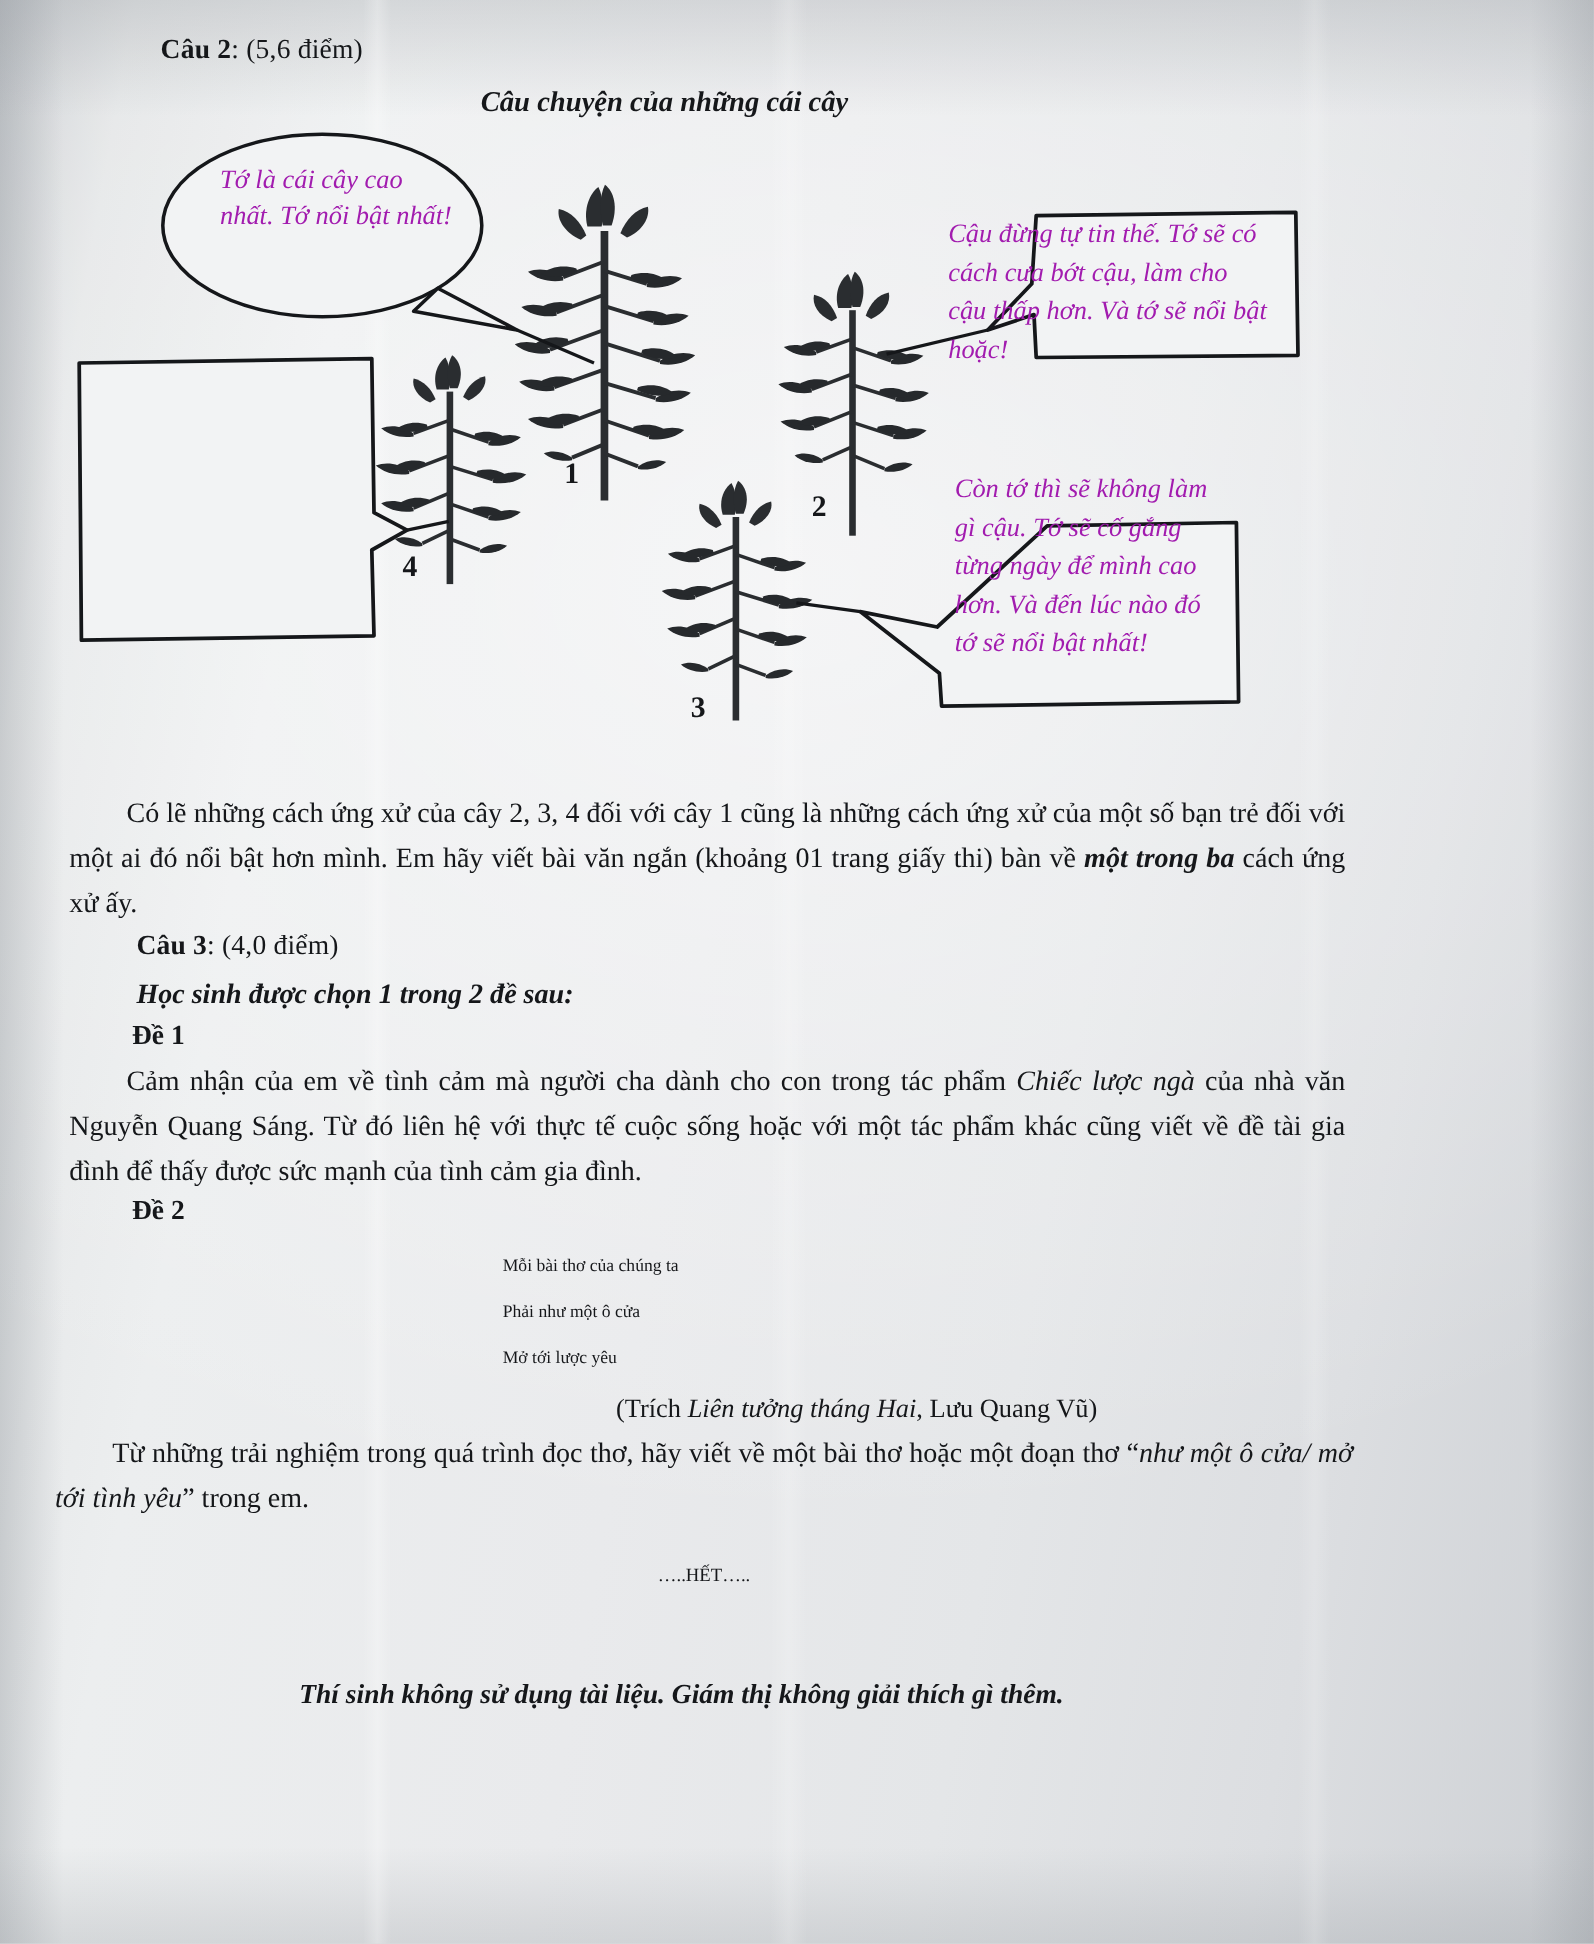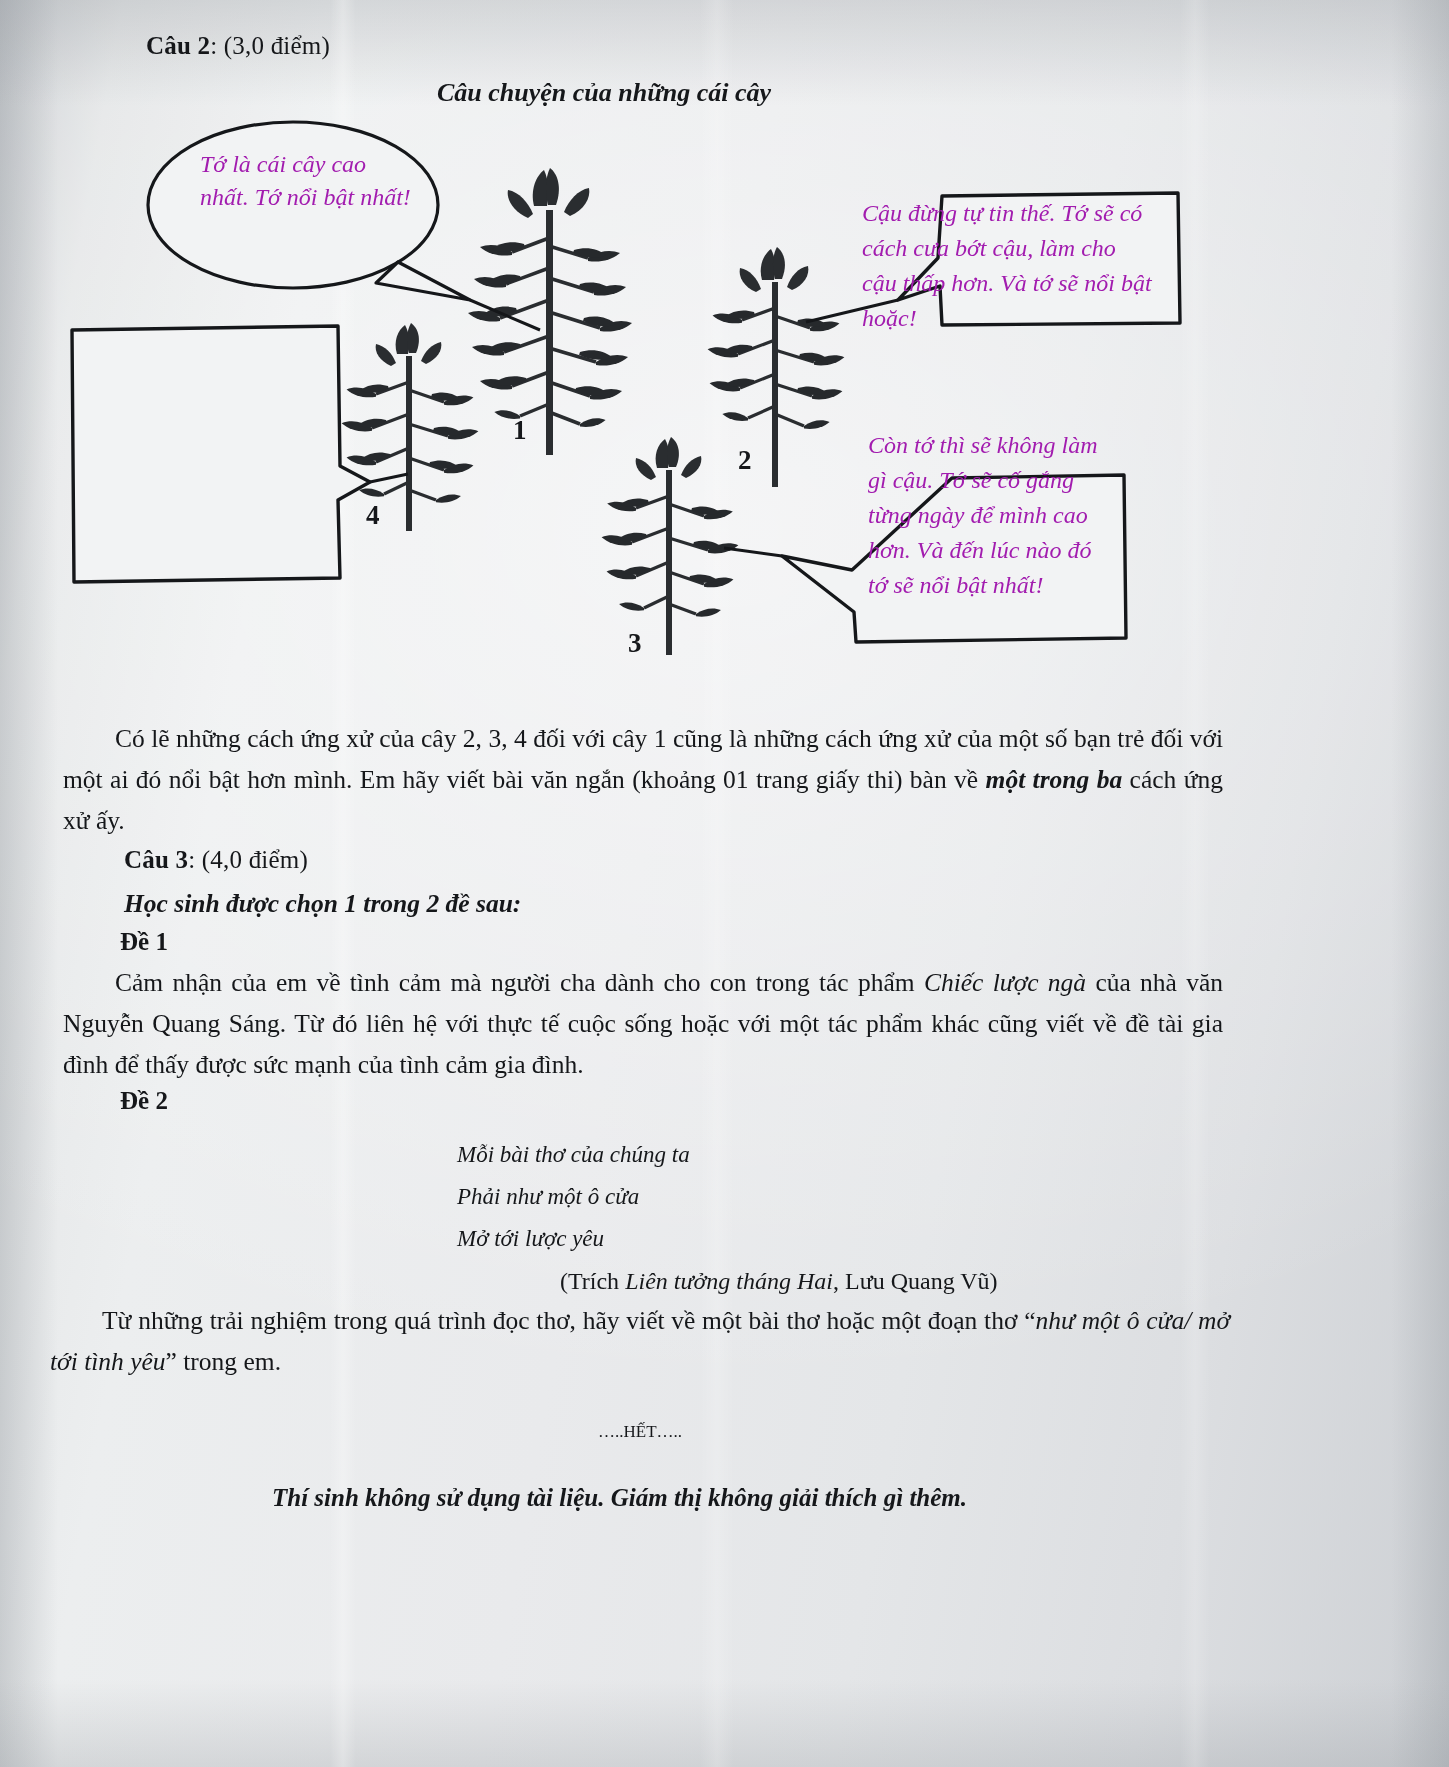--- a/index.html
+++ b/index.html
@@ -78,22 +78,21 @@
     font-size: 25px;
   }
   .sub-bi {
     position: absolute;
     font-weight: bold;
     font-style: italic;
     font-size: 25.5px;
   }
   .poem-line {
     position: absolute;
-    font-style: italic;
-    font-size: 23px;
+    font-size: 16px;
     white-space: nowrap;
   }
   .attrib {
     position: absolute;
     font-size: 24px;
     white-space: nowrap;
   }
   .center-note {
     position: absolute;
     font-size: 17px;
@@ -131,21 +130,21 @@
 
 <div id="page"></div>
 
 <div class="crease" style="left:330px; top:0; width:26px; height:1767px; opacity:.5;"></div>
 <div class="crease" style="left:700px; top:0; width:34px; height:1767px; opacity:.35;"></div>
 <div class="crease" style="left:1180px; top:0; width:30px; height:1767px; opacity:.3;"></div>
 
 <div class="content">
 
   <div class="hdr" style="left:146px; top:32px;">
-    <span>Câu 2</span><span class="plain">: (3,0 điểm)</span>
+    <span>Câu 2</span><span class="plain">: (5,6 điểm)</span>
   </div>
 
   <div class="story-title" style="left:437px; top:78px;">Câu chuyện của những cái cây</div>
 
   <div id="illus">
     <svg width="1449" height="700" viewBox="0 0 1449 700" xmlns="http://www.w3.org/2000/svg" style="position:absolute;left:0;top:0;">
       <defs>
         <g id="leafL">
           <path d="M0,0 C-10,-7 -22,-9 -32,-5 C-24,2 -12,5 0,3 Z" fill="#26292c"></path>
         </g>
@@ -499,15 +498,15 @@
 
   <div class="attrib" style="left:560px; top:1268px;">
     <span>(Trích </span><span class="it">Liên tưởng tháng Hai</span><span>, Lưu Quang Vũ)</span>
   </div>
 
   <div class="para" style="left:50px; top:1300px; width:1180px;">
     <span class="ind"></span><span>Từ những trải nghiệm trong quá trình đọc thơ, hãy viết về một bài thơ hoặc một đoạn thơ “</span><span class="it">như một ô cửa/ mở tới tình yêu</span><span>” trong em.</span>
   </div>
 
   <div class="center-note" style="left:598px; top:1422px;">…..HẾT…..</div>
-  <div class="footer-note" style="left:272px; top:1484px;text-align:center;">Thí sinh không sử dụng tài liệu. Giám thị không giải thích gì thêm.</div>
+  <div class="footer-note" style="left:272px; top:1527px;text-align:center;">Thí sinh không sử dụng tài liệu. Giám thị không giải thích gì thêm.</div>
 
 </div>
 
 </body></html>

